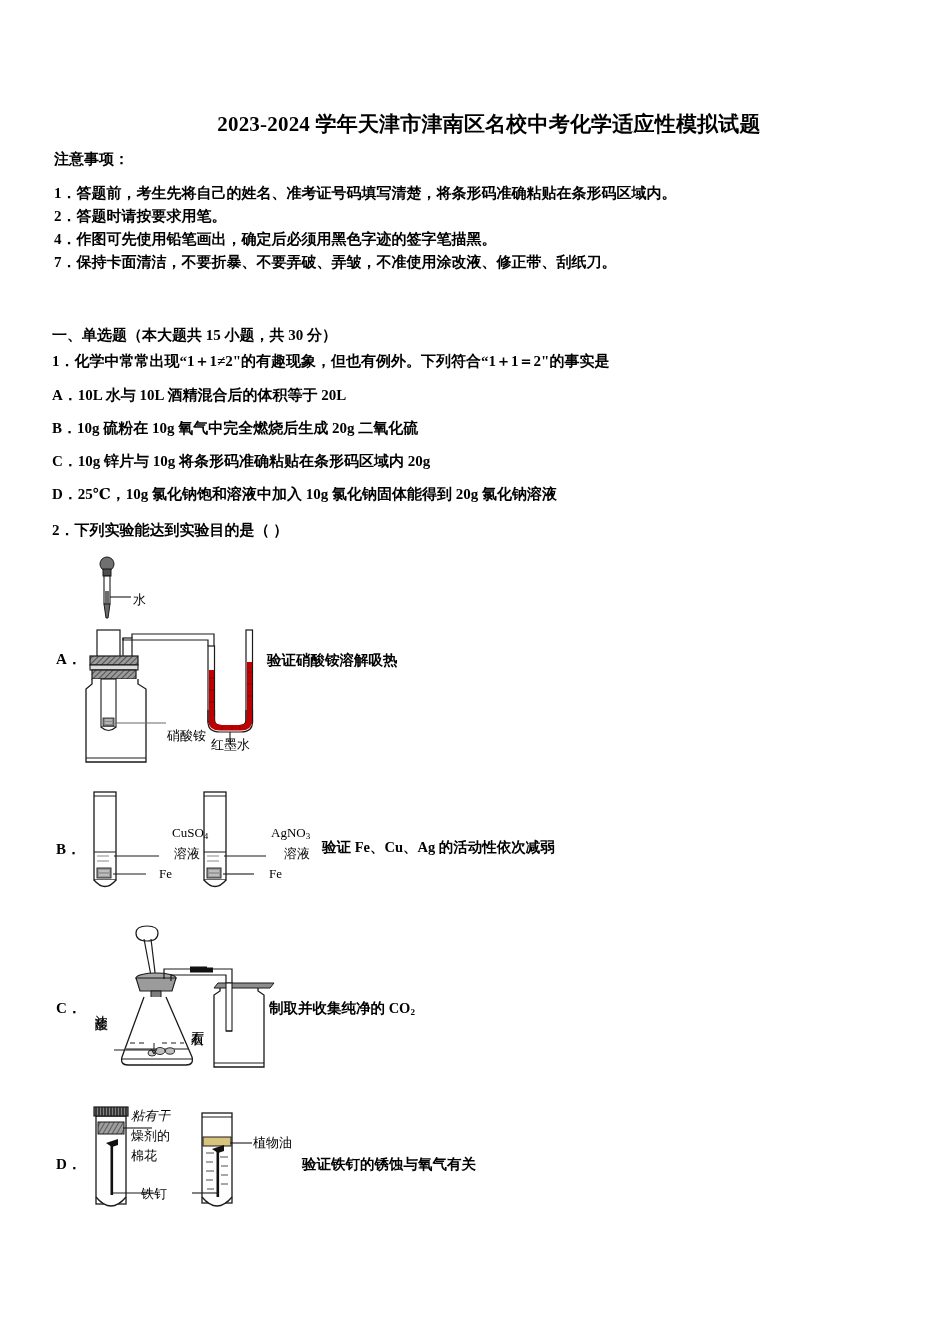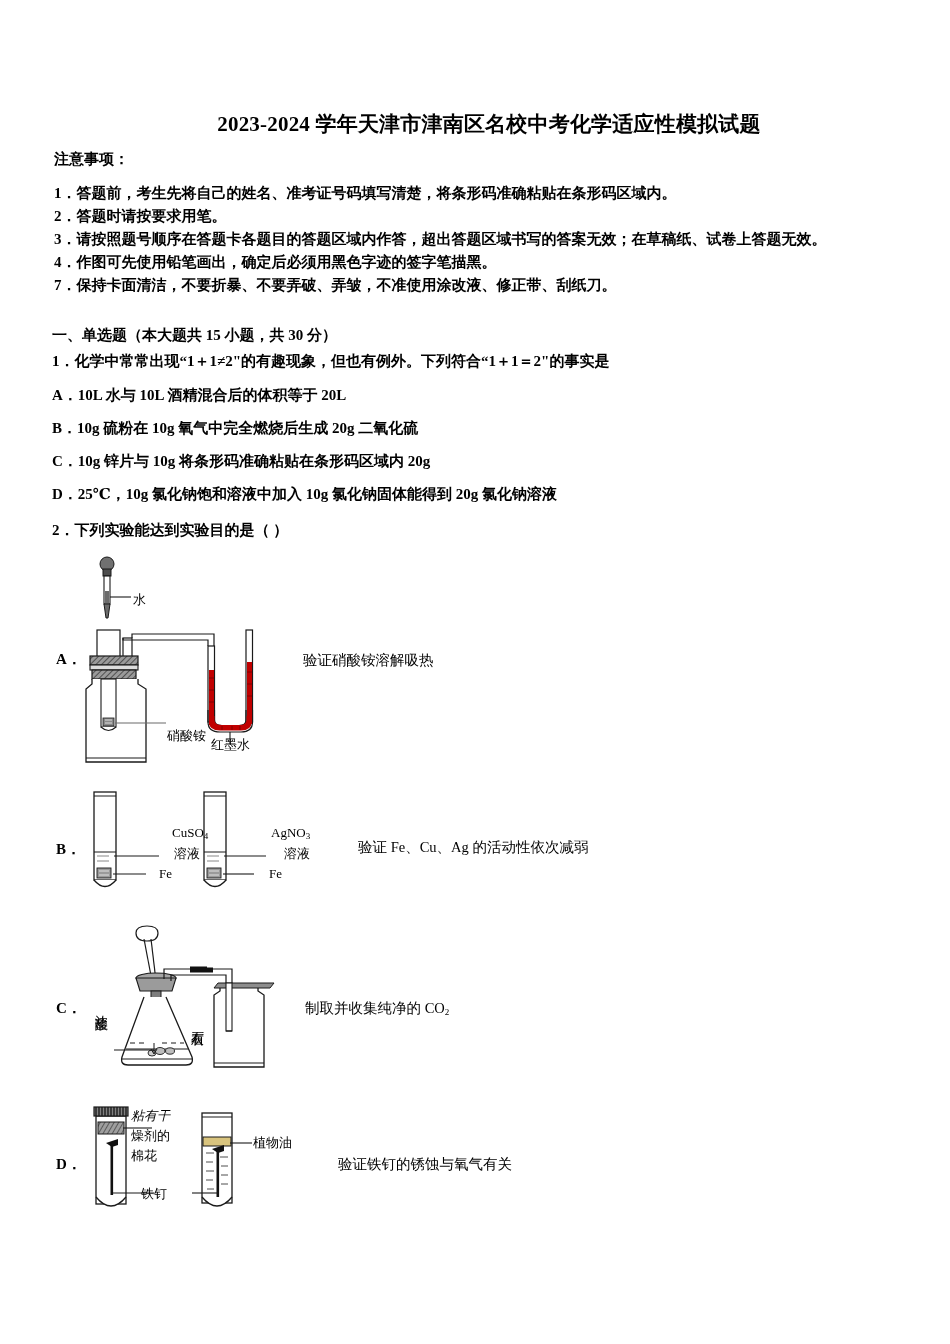--- a/index.html
+++ b/index.html
@@ -93,24 +93,23 @@
 
   .opt-letter {
     position: absolute;
     font-size: 15px;
     font-weight: bold;
     font-family: "Liberation Serif", "DejaVu Serif", serif;
   }
   .desc {
     position: absolute;
     font-size: 14.5px;
-    font-weight: normal;
-    white-space: nowrap;
-    font-family: "Liberation Serif", "DejaVu Serif", serif;
-    margin-left: 36px;
+    font-weight: bold;
+    white-space: nowrap;
+    font-family: "Liberation Serif", "DejaVu Serif", serif;
   }
 
   
   .fig { position: absolute; }
   .lbl {
     position: absolute;
     font-size: 13px;
     font-family: "Liberation Serif", "DejaVu Serif", serif;
     white-space: nowrap;
     color: #000;
@@ -130,21 +129,20 @@
 <body>
 
 <div class="page">
 
   <div class="doc-title">2023-2024 学年天津市津南区名校中考化学适应性模拟试题</div>
 
   <div class="notice-head">注意事项：</div>
   <div class="notice-list">
     <div class="notice-item">1．答题前，考生先将自己的姓名、准考证号码填写清楚，将条形码准确粘贴在条形码区域内。</div>
     <div class="notice-item">2．答题时请按要求用笔。</div>
-    <div class="notice-item">3．请按照题号顺序在答题卡各题目的答题区域内作答，超出答题区域书写的答案无效；在草稿纸、试卷上答题无效。</div>
     <div class="notice-item">4．作图可先使用铅笔画出，确定后必须用黑色字迹的签字笔描黑。</div>
     <div class="notice-item">7．保持卡面清洁，不要折暴、不要弄破、弄皱，不准使用涂改液、修正带、刮纸刀。</div>
   </div>
 
   <div class="section-title">一、单选题（本大题共 15 小题，共 30 分）</div>
 
   <div class="q1-stem">1．化学中常常出现“1＋1≠2"的有趣现象，但也有例外。下列符合“1＋1＝2"的事实是</div>
   <div class="q1-opt q1-a">A．10L 水与 10L 酒精混合后的体积等于 20L</div>
   <div class="q1-opt q1-b">B．10g 硫粉在 10g 氧气中完全燃烧后生成 20g 二氧化硫</div>
   <div class="q1-opt q1-c">C．10g 锌片与 10g 将条形码准确粘贴在条形码区域内 20g</div>

